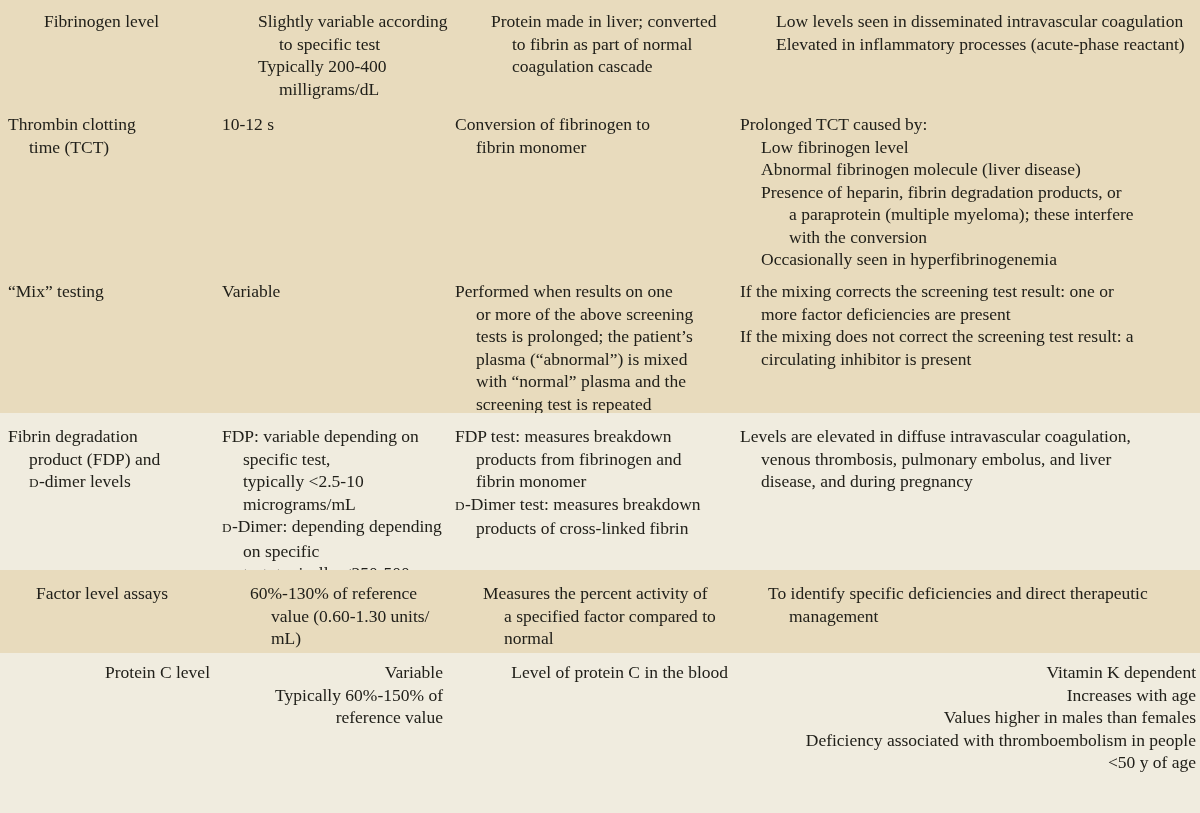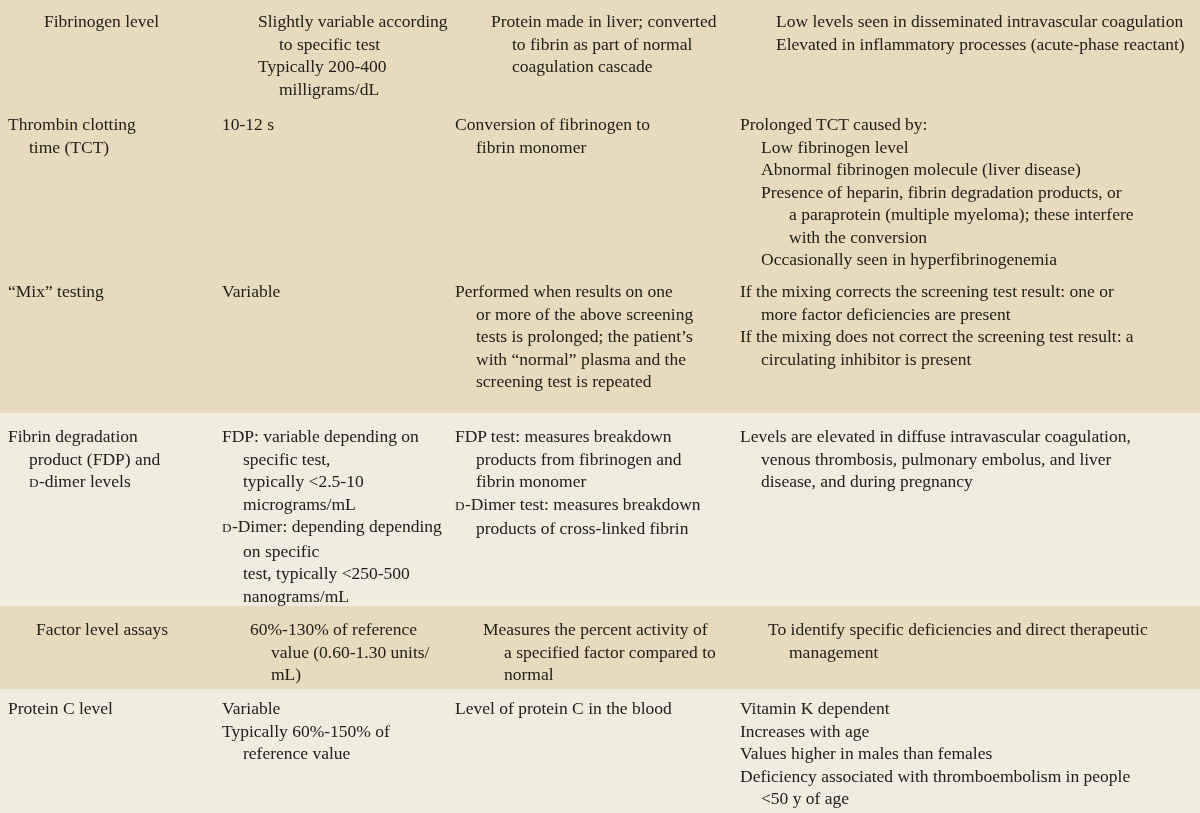--- a/index.html
+++ b/index.html
@@ -20,23 +20,23 @@
   .row{
     display:grid;
     grid-template-columns:222px 233px 285px 1fr;
     width:100%;
   }
   .band-tan{background:var(--band_tan);}
   .band-cream{background:var(--band_cream);}
   .r1{height:103px;padding-top:10px;padding-left:36px;}
   .r2{height:171px;padding-top:10px;}
   .r3{height:139px;padding-top:6px;}
-  .r4{height:193px;padding-top:12px;}
+  .r4{height:157px;padding-top:12px;}
   .r5{height:83px;padding-top:12px;padding-left:28px;}
-  .r6{height:125px;padding-top:8px;}
+  .r6{height:125px;padding-top:8px;text-align:right;}
   .cell{padding-right:12px;overflow:hidden;}
   .cell.c1{padding-left:8px;}
   .cell.c4{padding-right:4px;}
   .ln{white-space:nowrap;}
   .ind0{padding-left:0;}
   .ind1{padding-left:21px;}
   .ind2{padding-left:49px;}
   .i{}
   .sc{font-size:0.76em;letter-spacing:0.02em;}
 </style>
@@ -93,20 +93,21 @@
     <div class="cell c1">
         <div class="ln ind0"><span>“Mix” testing</span></div>
       </div>
     <div class="cell c2">
         <div class="ln ind0"><span>Variable</span></div>
       </div>
     <div class="cell c3">
         <div class="ln ind0"><span>Performed when results on one</span></div>
         <div class="ln ind1"><span>or more of the above screening</span></div>
         <div class="ln ind1"><span>tests is prolonged; the patient’s</span></div>
+        <div class="ln ind1"><span>plasma (“abnormal”) is mixed</span></div>
         <div class="ln ind1"><span>with “normal” plasma and the</span></div>
         <div class="ln ind1"><span>screening test is repeated</span></div>
       </div>
     <div class="cell c4">
         <div class="ln ind0"><span class="i">If the mixing corrects</span><span> the screening test result: one or</span></div>
         <div class="ln ind1"><span>more factor deficiencies are present</span></div>
         <div class="ln ind0"><span class="i">If the mixing does not correct</span><span> the screening test result: a</span></div>
         <div class="ln ind1"><span>circulating inhibitor is present</span></div>
       </div>
   </div>

